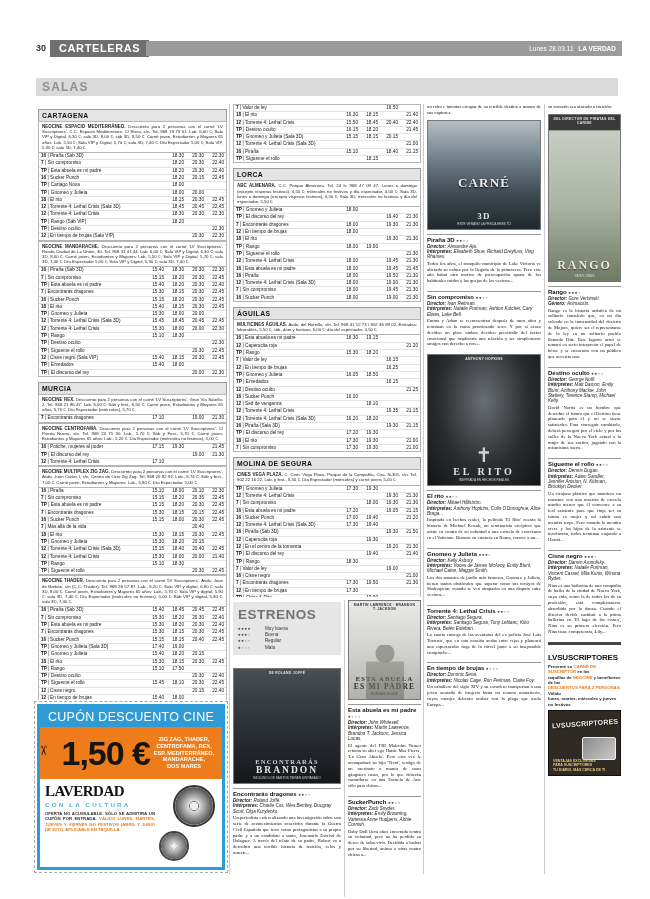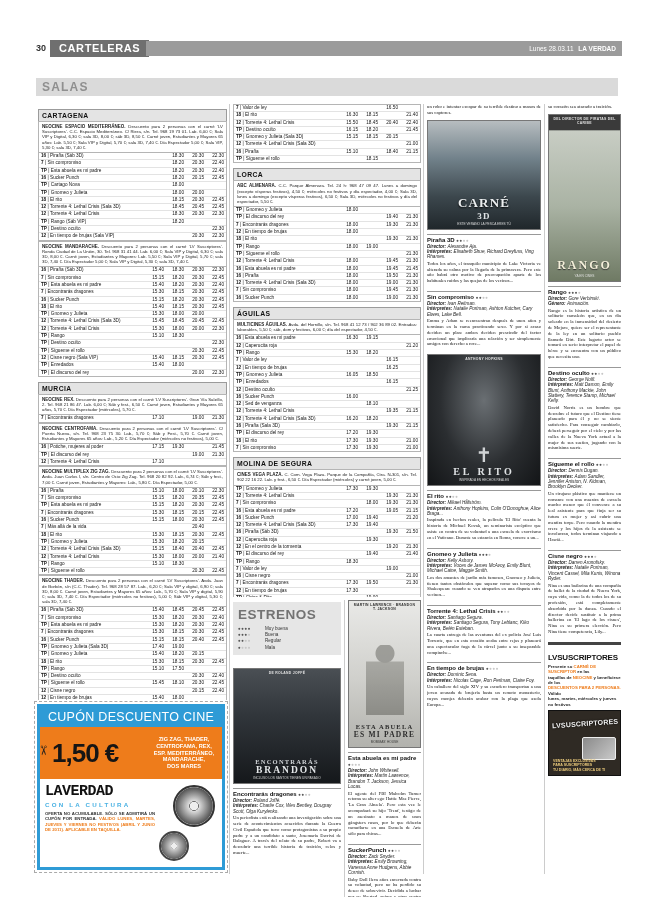--- a/index.html
+++ b/index.html
@@ -39,27 +39,27 @@
   
   .poster{position:relative;display:flex;flex-direction:column;align-items:center;box-sizing:border-box;border:1px solid #777;margin-bottom:4px;text-align:center;overflow:hidden;width:100%;color:#eee;padding-bottom:3px;}
   .pst-top{font-size:3.4px;line-height:4.2px;opacity:.92;padding:2px 3px 0;font-weight:bold;letter-spacing:.3px;}
   .pst-mid{flex:1;}
   .pst-icon{font-size:20px;line-height:22px;color:#cfd2d4;}
   .pst-big1,.pst-big2{font-family:"Liberation Serif",serif;font-weight:bold;letter-spacing:1.2px;}
   .pst-big1{font-size:8px;} .pst-big2{font-size:11px;}
   .pst-bot{font-size:3.2px;line-height:4px;opacity:.85;padding:1px 2px 0;}
   .pst-pirana{height:110px;background:linear-gradient(180deg,#b7bdc0 0%,#71818a 35%,#3c474d 70%,#20272b 100%);}
   .pst-pirana .pst-big1{font-size:13px;color:#eceff0;text-shadow:0 1px 2px #000;}
-  .pst-pirana .pst-big2{font-size:9px;color:#dfe3e5;}
+  .pst-pirana .pst-big2{font-size:9px;color:#dfe3e5;margin-top:20px;}
   .pst-rito{height:132px;background:radial-gradient(ellipse at 50% 35%,#6a6f73 0%,#2b2e31 55%,#131517 100%);}
   .pst-rito .pst-big1{font-size:10px;letter-spacing:3px;color:#dfe2e4;}
   .pst-dragones{height:116px;background:linear-gradient(180deg,#4a4f54 0%,#31363b 40%,#15181b 100%);}
   .pst-dragones .pst-big1{font-size:6.5px;color:#cfd3d6;}
   .pst-dragones .pst-big2{font-size:9.5px;color:#e4e7e9;letter-spacing:2px;}
-  .pst-abuela{height:148px;background:linear-gradient(180deg,#e9e9e7 0%,#cfcfcb 55%,#b2b2ad 100%);color:#222;}
+  .pst-abuela{height:100px;background:linear-gradient(180deg,#e9e9e7 0%,#cfcfcb 55%,#b2b2ad 100%);color:#222;}
   .pst-abuela .pst-big1,.pst-abuela .pst-big2{color:#2c2c2c;}
   .pst-abuela .pst-big1{font-size:6.5px;} .pst-abuela .pst-big2{font-size:7.5px;}
   .pst-abuela::after{content:"";position:absolute;left:50%;top:44px;transform:translateX(-50%);width:38px;height:70px;background:radial-gradient(circle at 50% 12%,#6d6d68 9px,transparent 10px),linear-gradient(180deg,transparent 16px,#84847e 17px,#62625c 100%);border-radius:6px 6px 0 0;opacity:.55;}
   .pst-rango{height:168px;background:linear-gradient(180deg,#3a3a3a 0%,#3a3a3a 9%,#c8cdc4 9.5%,#aab3a4 55%,#6f7a64 100%);}
   .pst-rango .pst-big1{font-size:12px;color:#f3efd9;text-shadow:0 1px 1px #333;letter-spacing:2px;}
   .pst-cisne{height:118px;background:linear-gradient(180deg,#f2f2f0 0%,#f2f2f0 26%,#b9b6b2 42%,#4a4643 75%,#191716 100%);}
   .pst-cisne .oscar{font-family:"Liberation Serif",serif;font-weight:bold;font-size:10px;letter-spacing:2px;color:#161616;}
   .pst-cisne .pst-top{color:#333;}
   .pst-cisne .pst-big1{font-size:7.5px;color:#f0eeec;letter-spacing:2.5px;}
   
@@ -70,25 +70,25 @@
   .lrow .dots{width:24px;}
   .evline{position:absolute;left:111px;top:0;bottom:0;width:1px;background:#ccc;}
   #eleft{position:absolute;left:0;top:68px;width:108px;}
   #eright{position:absolute;right:0;top:0;width:73px;}
   
   .cut{position:absolute;left:34px;top:701px;width:194px;height:172px;border:1px dashed #aaa;padding:2px;box-sizing:border-box;background:#fff;}
   .coupon{border:3px solid #2e9bd6;height:100%;box-sizing:border-box;display:flex;flex-direction:column;}
   .cp-head{background:#2e9bd6;color:#fff;text-align:center;font-weight:normal;font-size:12.5px;padding:3px 0;letter-spacing:.3px;}
   .cp-orange{position:relative;background:#ee7c1b;display:flex;align-items:center;padding:4px 4px 4px 12px;height:52px;box-sizing:border-box;}
   .sciss{position:absolute;left:-2px;top:16px;font-size:13px;color:#1d1d1d;transform:rotate(90deg);}
-  .cp-price{flex:1;font-size:26px;font-weight:bold;color:#151515;text-align:left;letter-spacing:-1px;}
+  .cp-price{flex:1;font-size:34px;font-weight:bold;color:#151515;text-align:right;letter-spacing:-1px;}
   .cp-cines{width:68px;color:#fff;font-weight:bold;font-size:5.6px;line-height:6.8px;text-align:center;}
   .cp-body{flex:1;display:flex;padding:4px 5px;gap:4px;}
   .cp-left{flex:1;}
-  .cp-brand{font-family:Liberation Mono, monospace;font-weight:bold;font-size:15px;color:#111;letter-spacing:-.5px;}
+  .cp-brand{font-family:Liberation Serif, serif;font-weight:bold;font-size:15px;color:#111;letter-spacing:-.5px;}
   .cp-slogan{color:#49b1e3;font-size:6.2px;font-weight:bold;letter-spacing:2.2px;margin:1px 0 3px;}
   .cp-cond{font-size:4.3px;line-height:5.3px;font-weight:bold;color:#333;text-align:justify;}
   .oc{color:#ee7c1b;}
   .cp-reel{width:58px;position:relative;}
   .r1{position:absolute;width:38px;height:38px;border-radius:50%;right:2px;top:2px;border:2px solid #333;background:radial-gradient(circle,#eee 15%,#666 17%,#ddd 19%,#555 68%,#aaa 70%);}
   .r2{position:absolute;width:26px;height:26px;border-radius:50%;left:0;bottom:2px;border:2px solid #444;background:radial-gradient(circle,#eee 15%,#777 17%,#ccc 19%,#666 68%,#bbb 70%);}
   
   .lvad{border-top:3px solid #444;padding-top:8px;}
   .lvad-logo{font-size:8px;font-weight:bold;color:#111;letter-spacing:-.2px;}
   .lvad-lines{font-size:4.3px;line-height:5.4px;font-weight:bold;color:#222;margin:2px 0 3px;}

